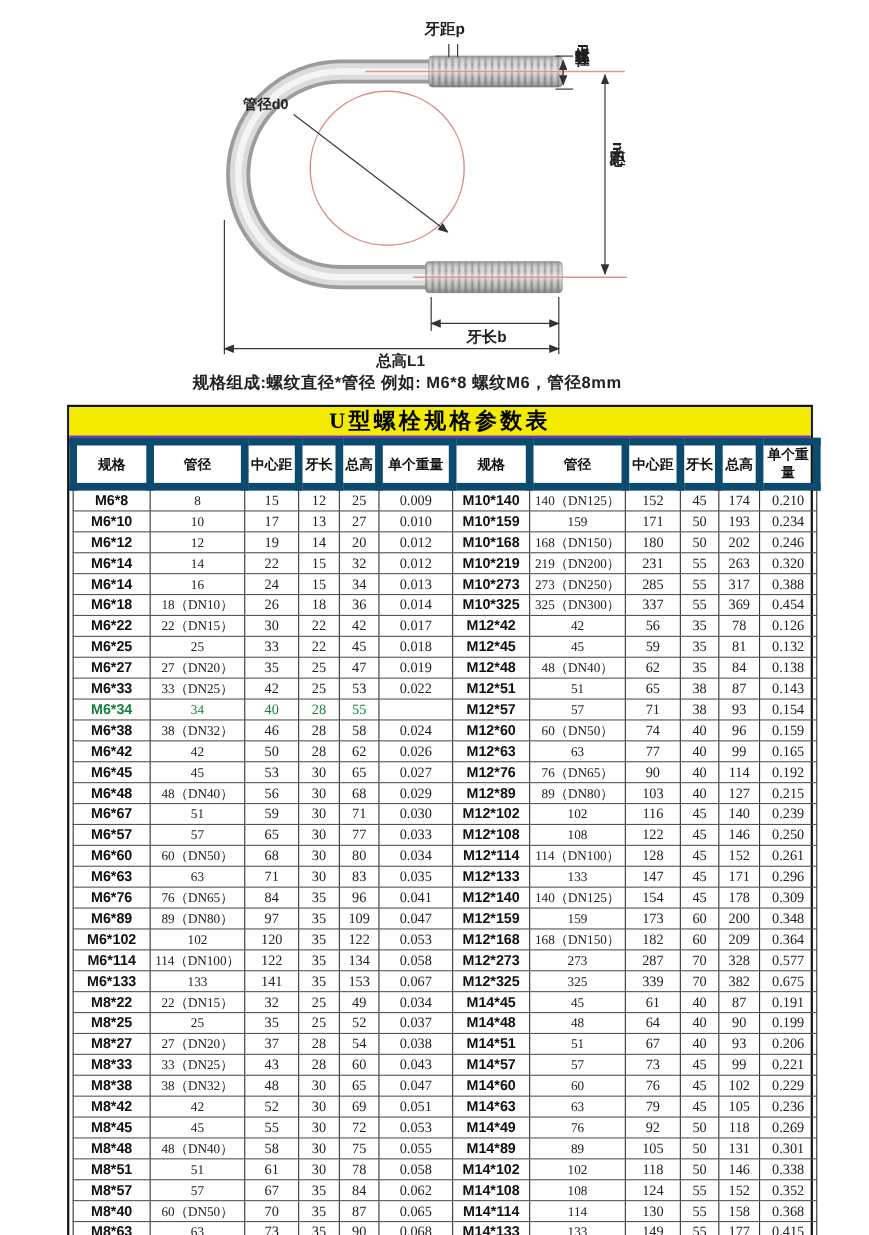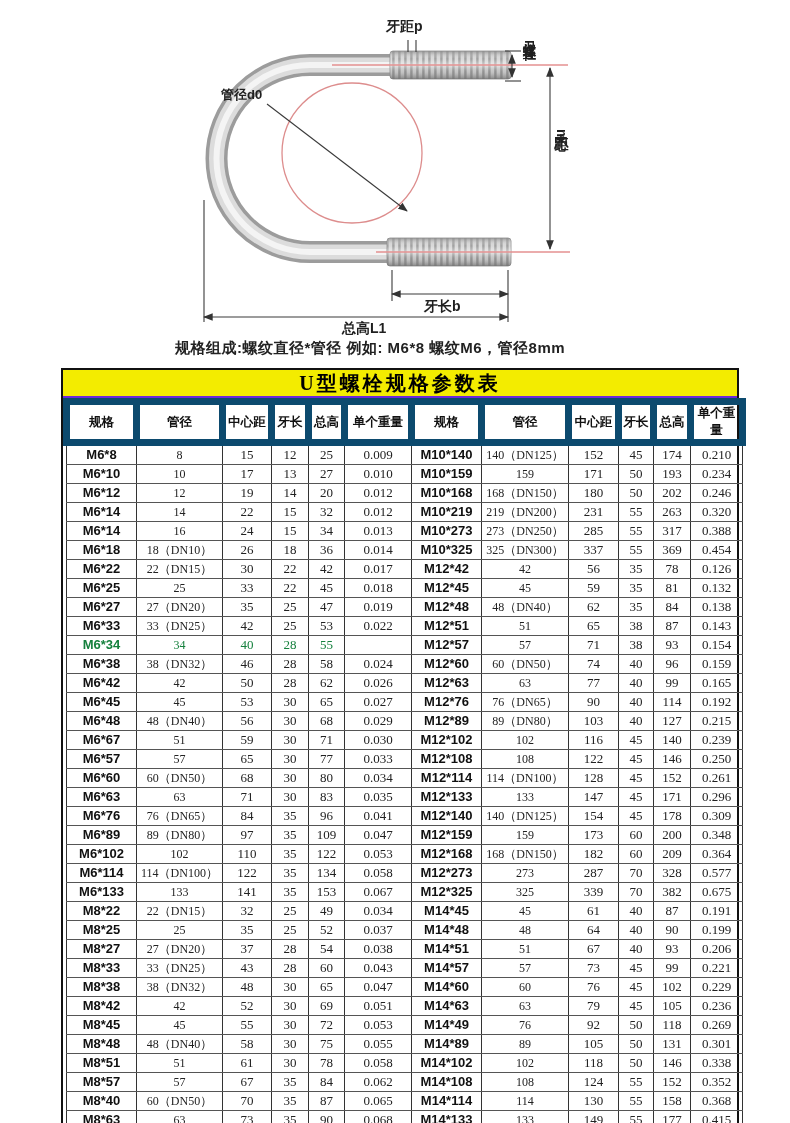--- a/index.html
+++ b/index.html
@@ -430,21 +430,21 @@
             <td class="spec-cell divider">M12*159</td>
             <td class="pipe-cell">159</td>
             <td class="num-cell">173</td>
             <td class="num-cell">60</td>
             <td class="num-cell">200</td>
             <td class="num-cell">0.348</td>
           </tr>
           <tr>
             <td class="spec-cell">M6*102</td>
             <td class="pipe-cell">102</td>
-            <td class="num-cell">110</td>
+            <td class="num-cell">120</td>
             <td class="num-cell">35</td>
             <td class="num-cell">122</td>
             <td class="num-cell">0.053</td>
             <td class="spec-cell divider">M12*168</td>
             <td class="pipe-cell">168（DN150）</td>
             <td class="num-cell">182</td>
             <td class="num-cell">60</td>
             <td class="num-cell">209</td>
             <td class="num-cell">0.364</td>
           </tr>

